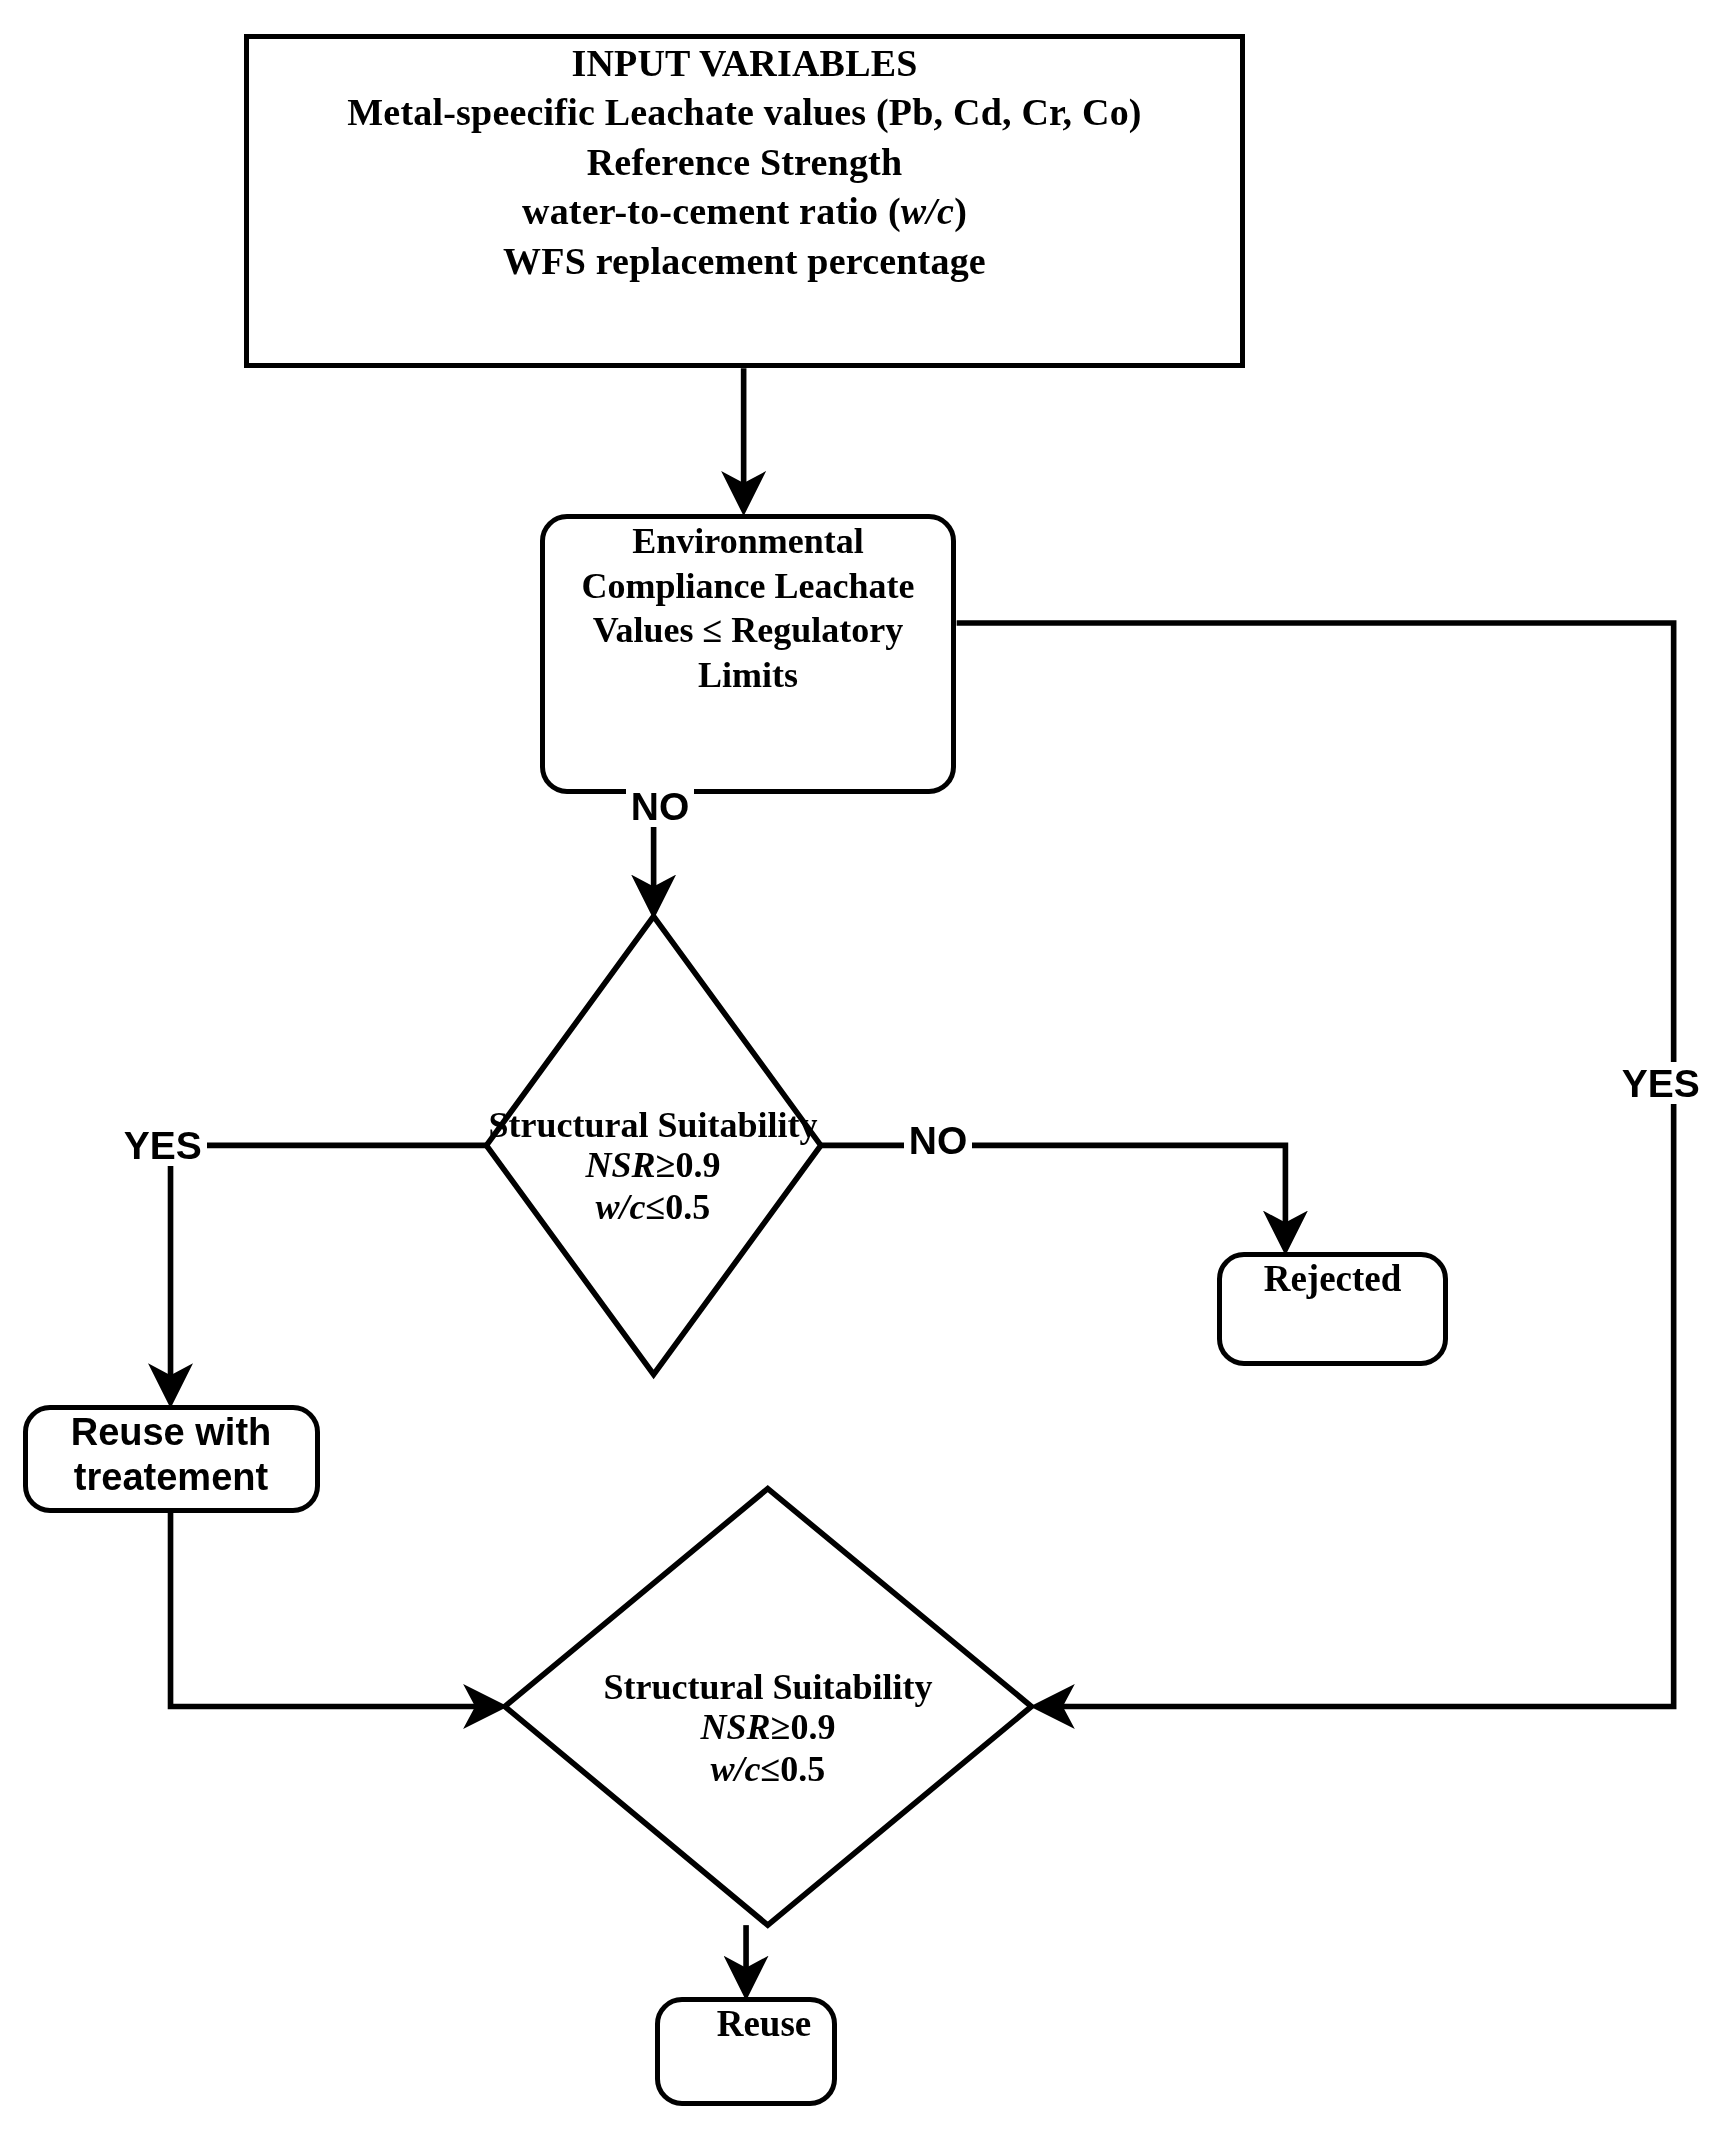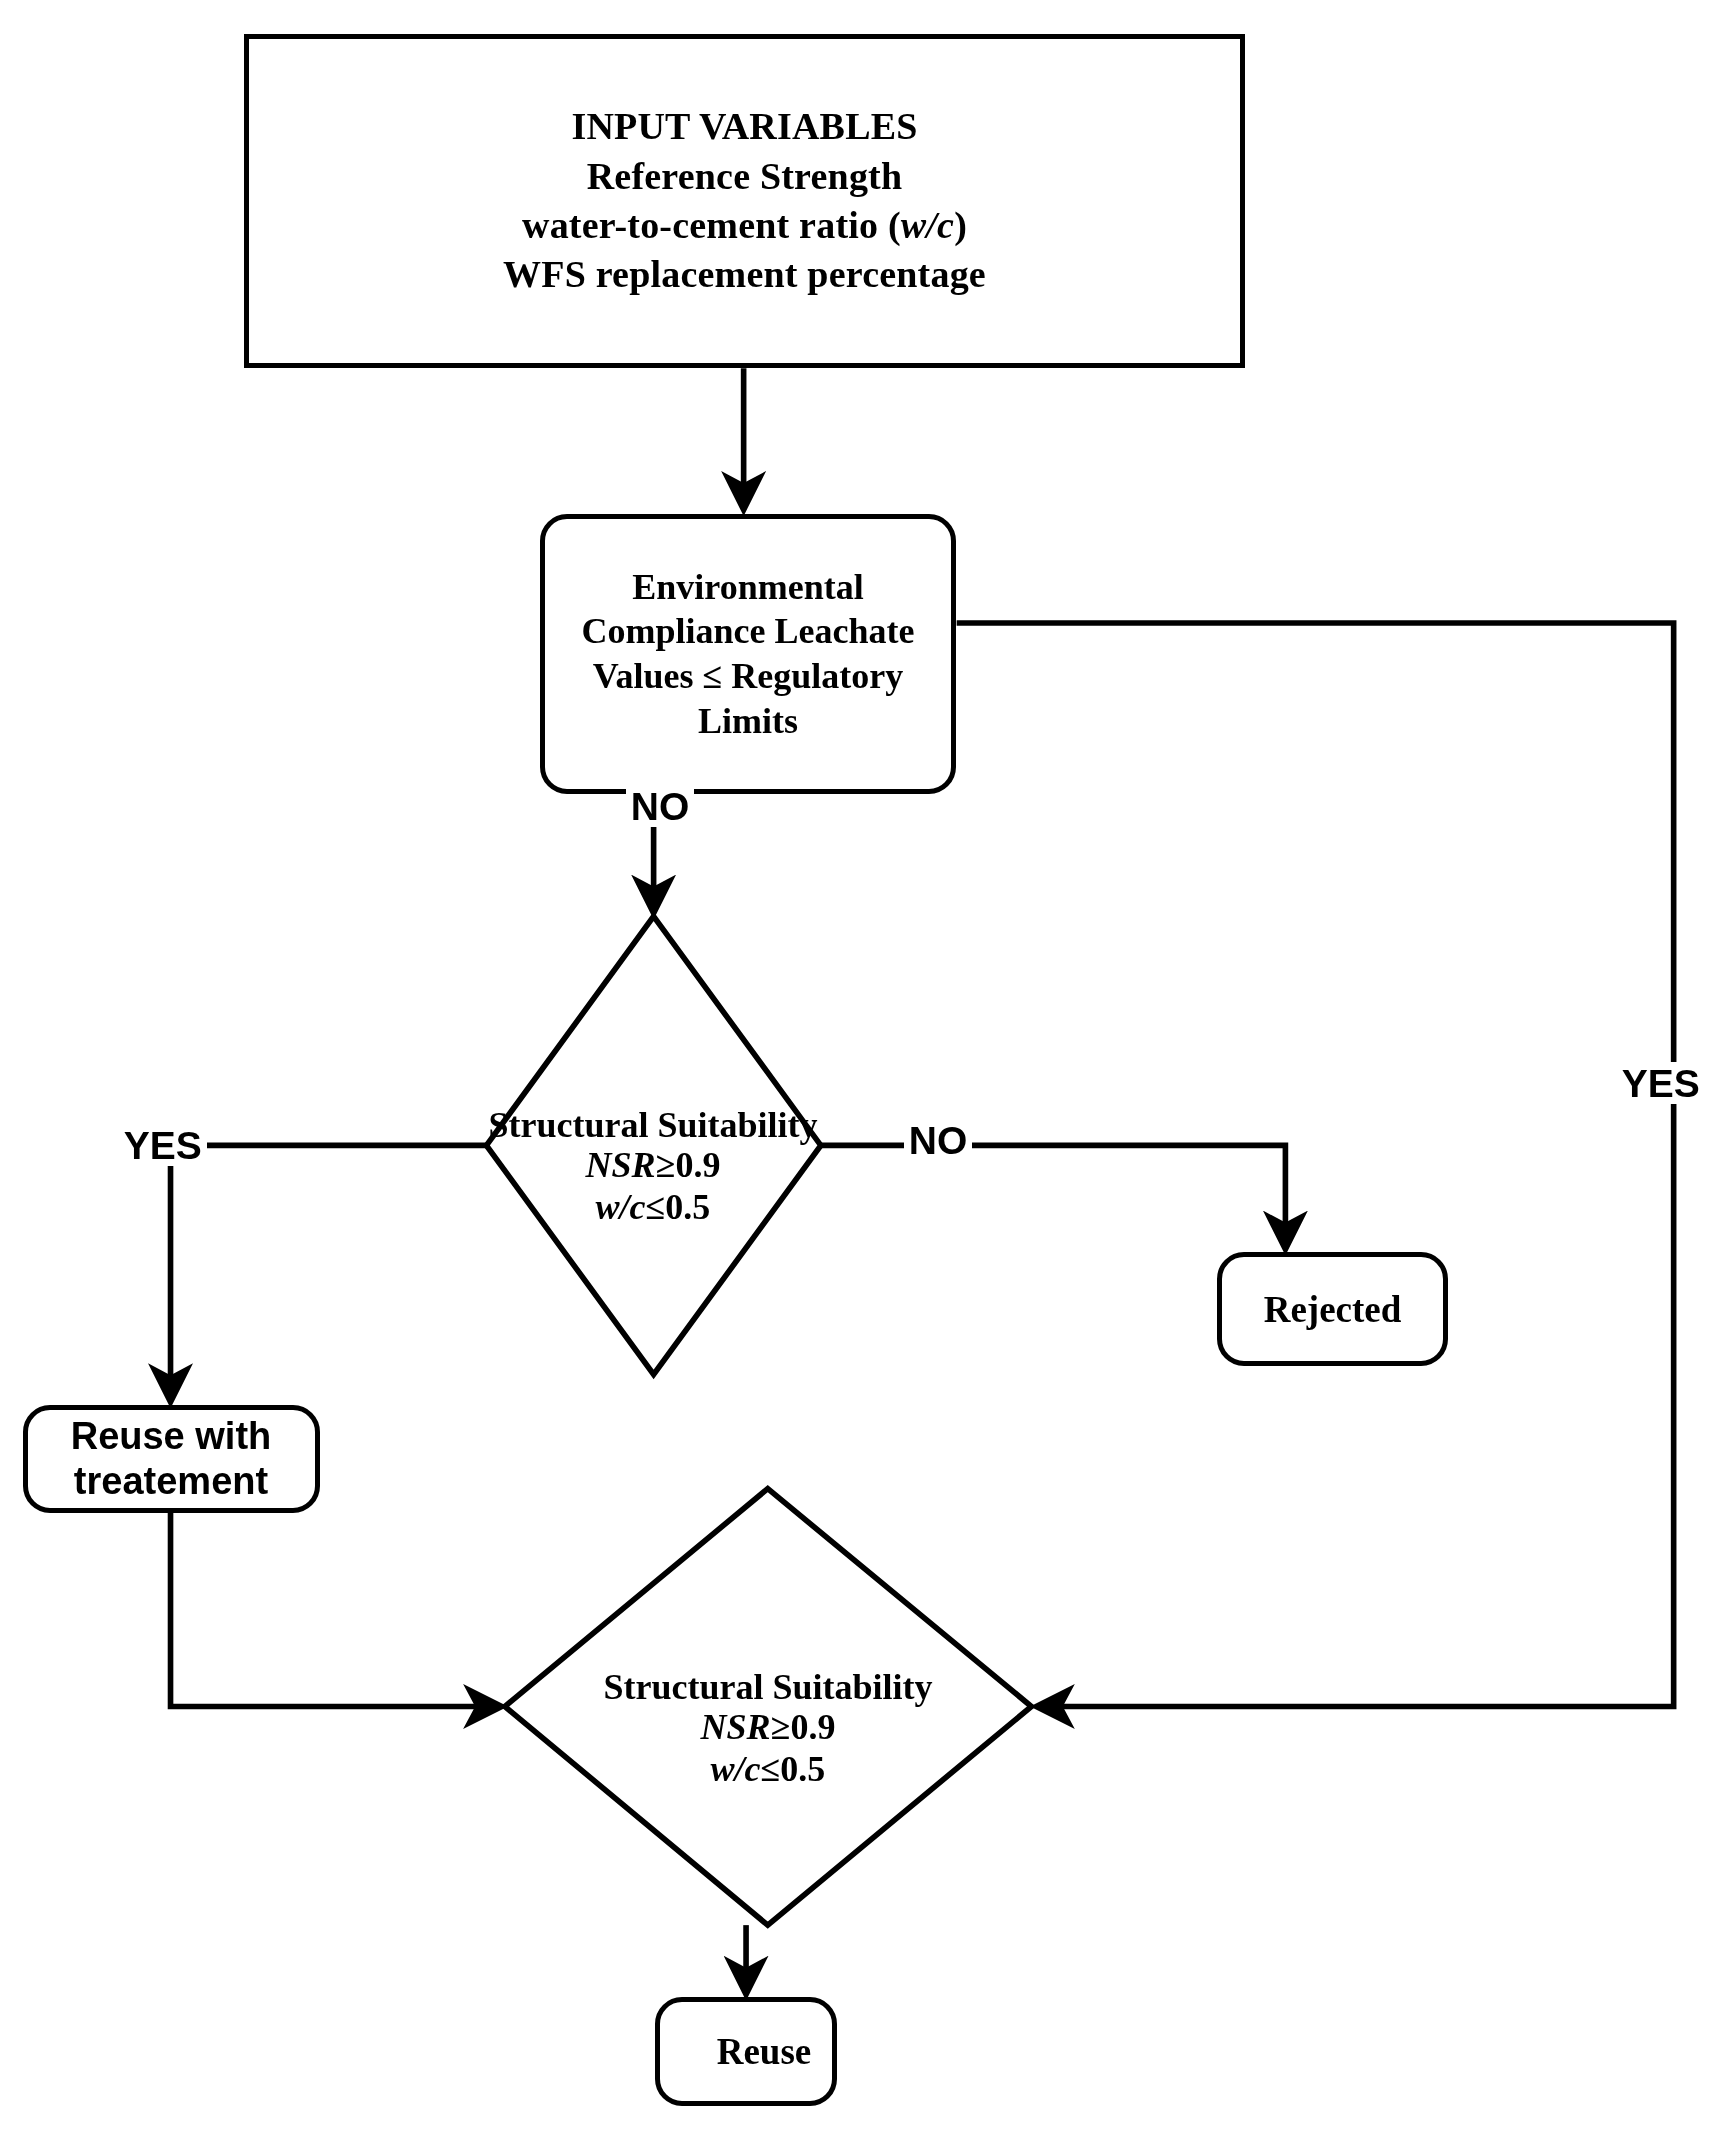--- a/index.html
+++ b/index.html
@@ -5,21 +5,21 @@
 <style>
   html,body{margin:0;padding:0;background:#ffffff;}
   body{
     font-family:"Liberation Serif", serif;
     width:1722px;height:2151px;
     position:relative;overflow:hidden;
   }
   #canvas{position:absolute;left:0;top:0;width:1722px;height:2151px;}
   .node{
     position:absolute;
-    display:flex;align-items:center;justify-content:center;
+    display:flex;align-items:flex-start;justify-content:center;
     text-align:center;
     color:#000000;
     box-sizing:border-box;
     background:#ffffff;
   }
   .serif{font-family:"Liberation Serif", serif;font-weight:bold;}
   .sans{font-family:"Liberation Sans", sans-serif;font-weight:bold;}
 
   
   #input-box{
@@ -111,20 +111,21 @@
     <path d="M 955,1852 L 1283,2123 L 955,2395 L 628,2123 Z"></path>
 
     <path d="M 928,2395 L 928,2475" marker-end="url(#arrow)"></path>
 
   </g>
 </svg>
 
 <div class="node serif" id="input-box">
   <div class="lines">
     <span class="ln">INPUT VARIABLES</span>
+    <span class="ln">Metal-speecific Leachate values (Pb, Cd, Cr, Co)</span>
     <span class="ln">Reference Strength</span>
     <span class="ln">water-to-cement ratio (<i>w/c</i>)</span>
     <span class="ln">WFS replacement percentage</span>
   </div>
 </div>
 
 <div class="node serif rounded" id="env-box">Environmental Compliance Leachate Values ≤ Regulatory Limits</div>
 
 <div class="diamond-text" id="d1-text">
   <span class="d-title">Structural Suitability</span>

